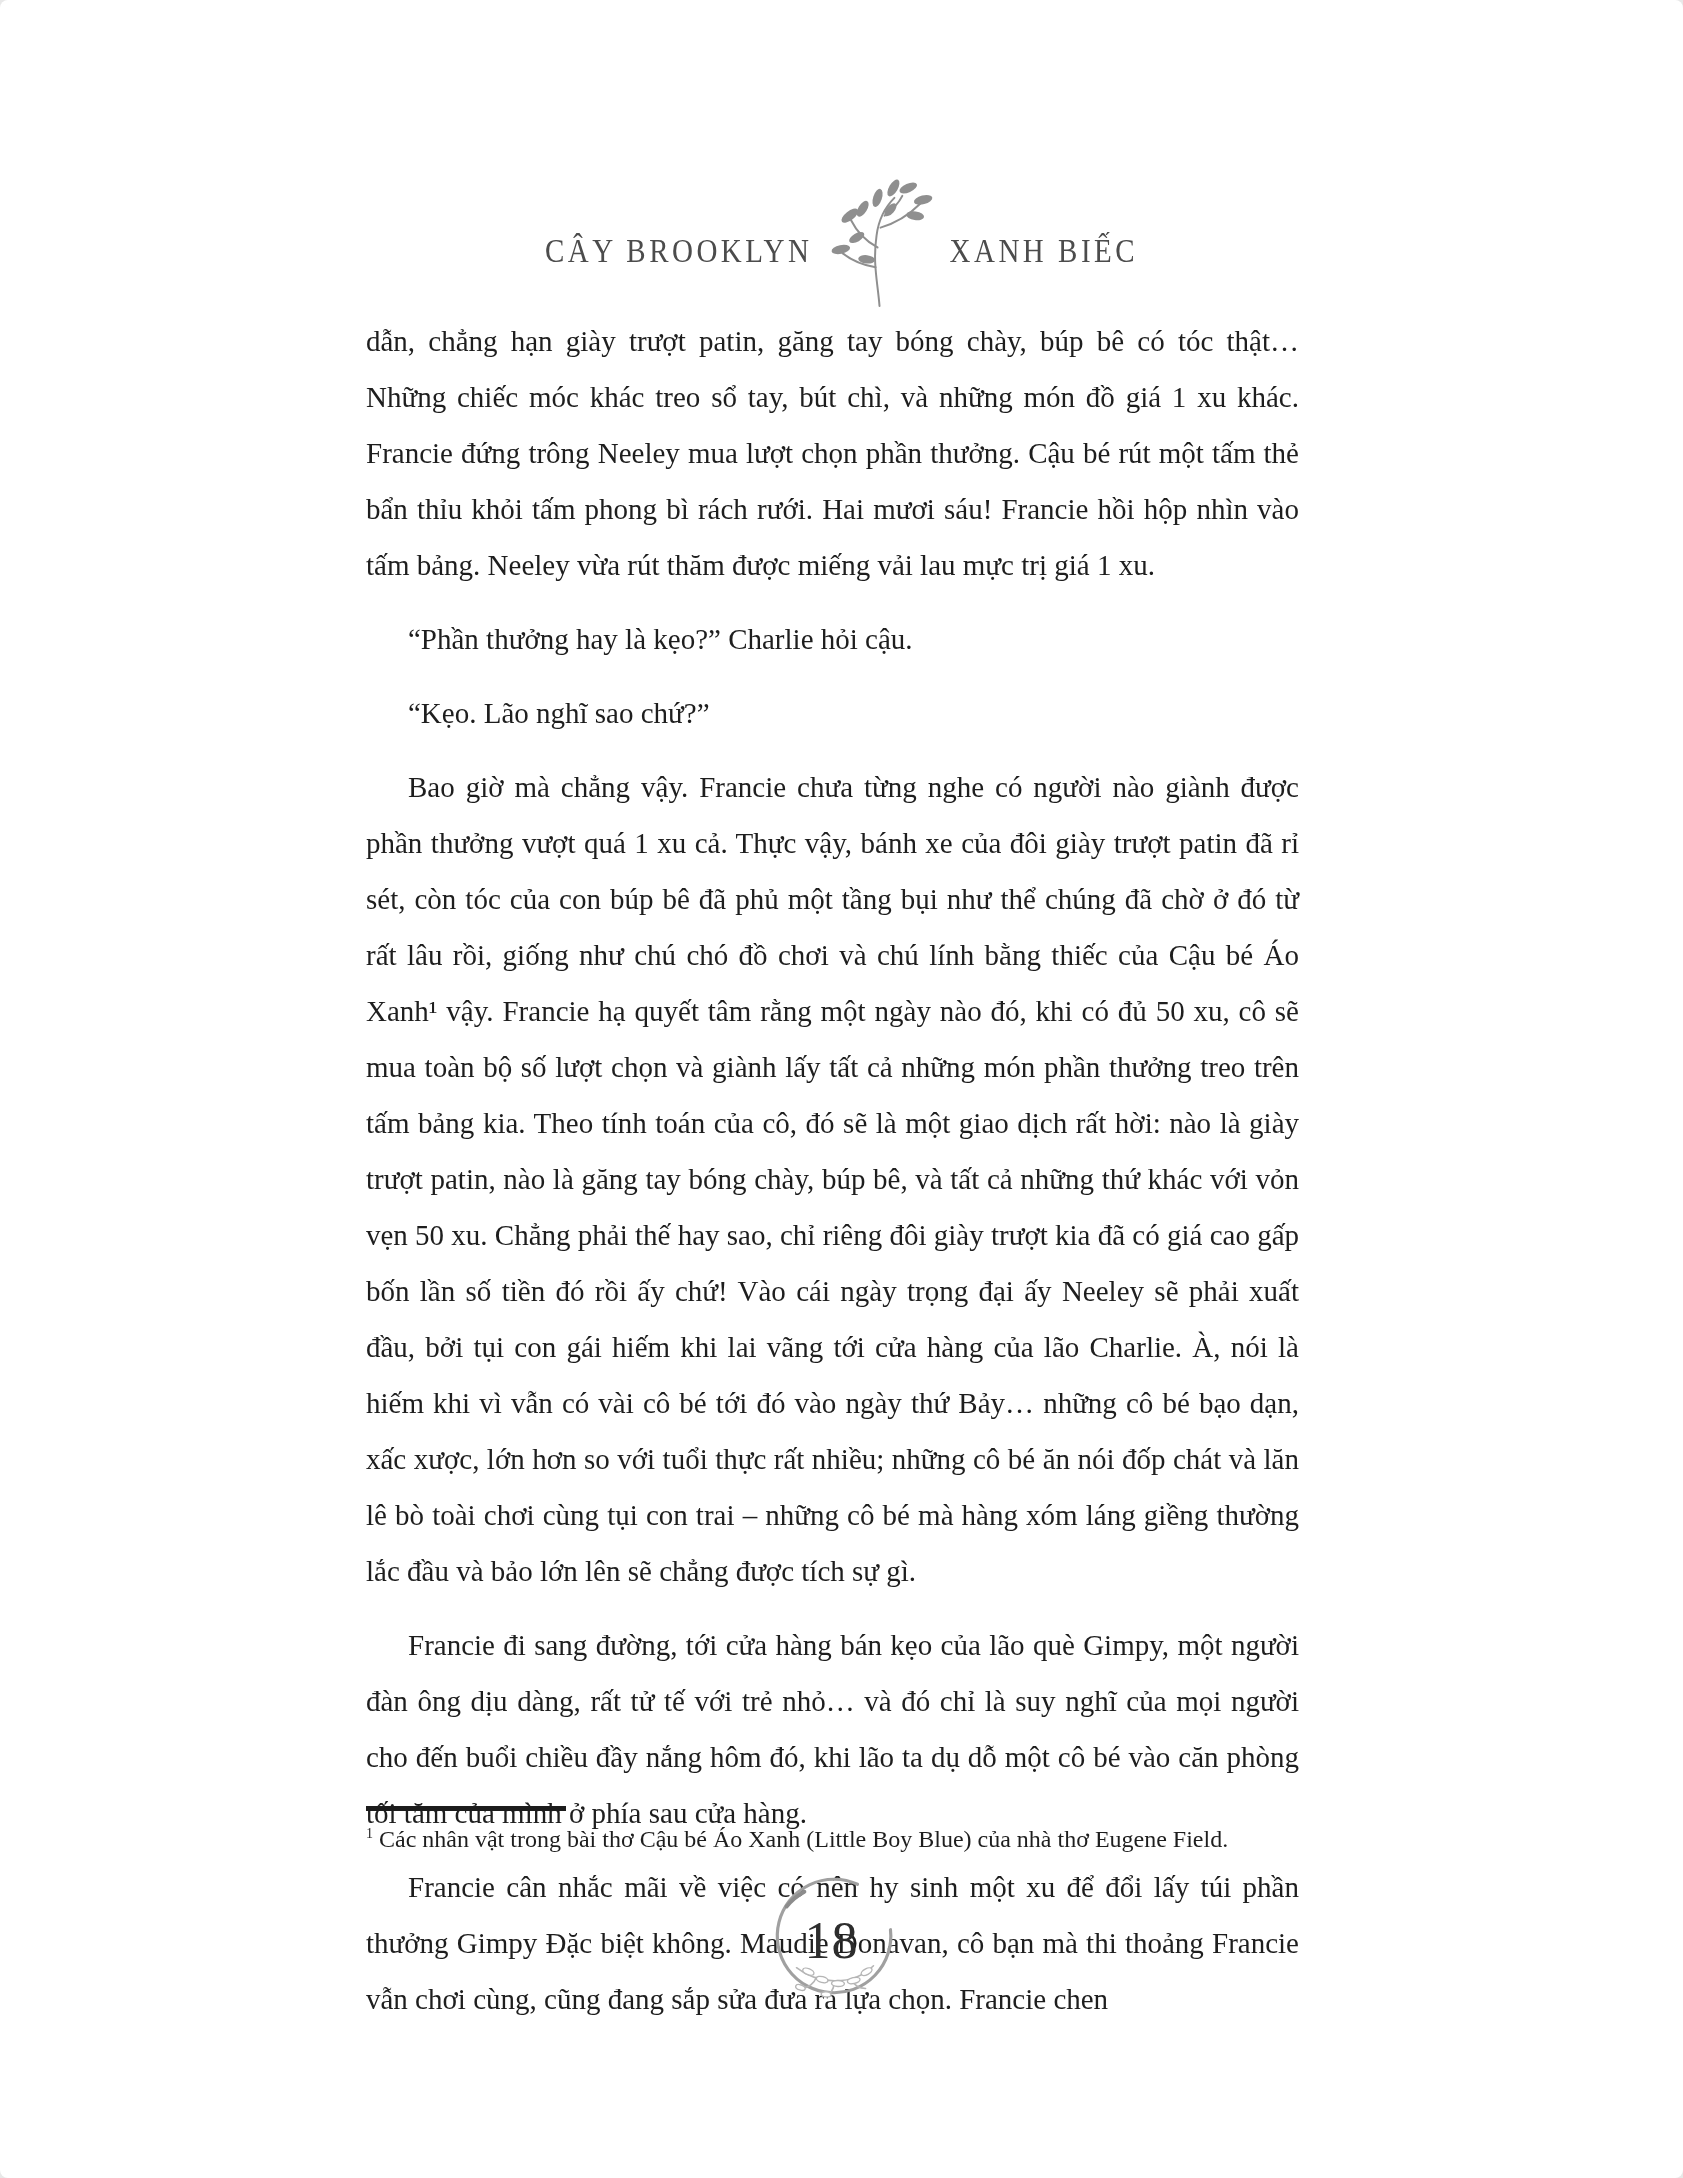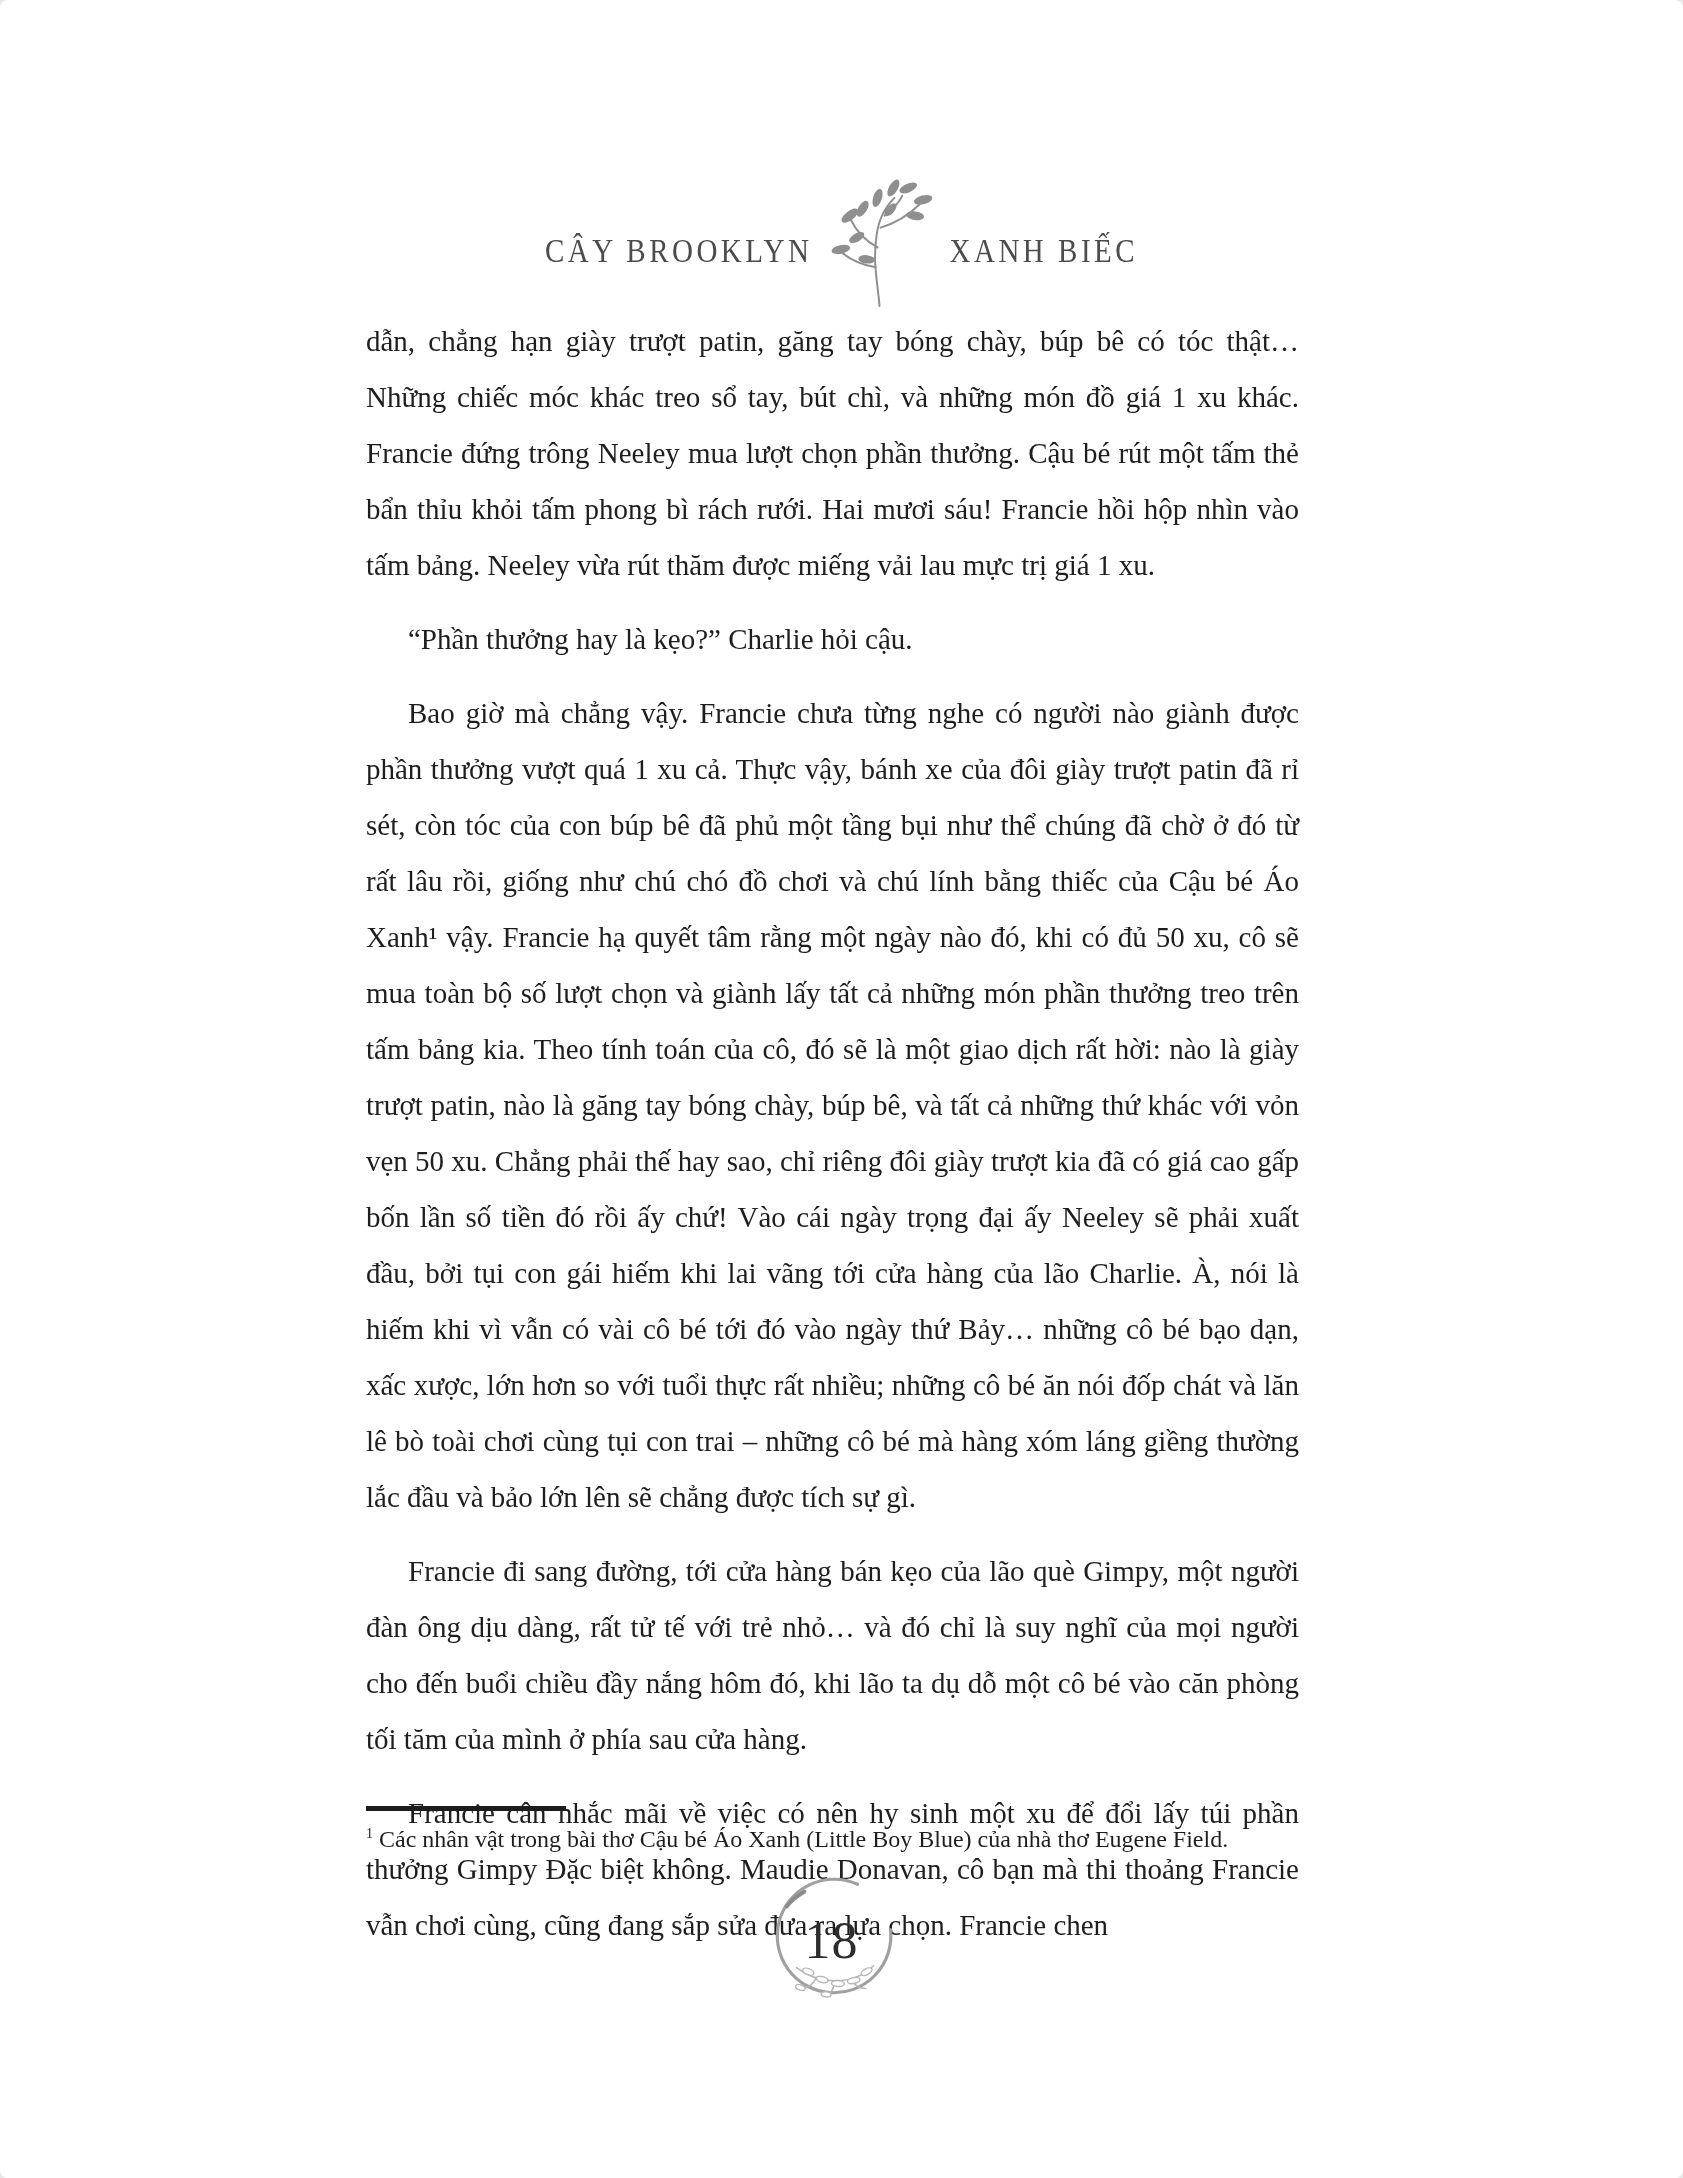--- a/index.html
+++ b/index.html
@@ -128,20 +128,21 @@
           <ellipse cx="68" cy="34" rx="8" ry="4" transform="rotate(-48 68 34)"></ellipse>
         </g>
       </svg>
     </span>
     <span class="title-part">XANH BIẾC</span>
   </div>
 
   <div class="body-text" id="paragraphs">
       <p class="para continuation">dẫn, chẳng hạn giày trượt patin, găng tay bóng chày, búp bê có tóc thật… Những chiếc móc khác treo sổ tay, bút chì, và những món đồ giá 1 xu khác. Francie đứng trông Neeley mua lượt chọn phần thưởng. Cậu bé rút một tấm thẻ bẩn thỉu khỏi tấm phong bì rách rưới. Hai mươi sáu! Francie hồi hộp nhìn vào tấm bảng. Neeley vừa rút thăm được miếng vải lau mực trị giá 1 xu.</p>
       <p class="para dialogue">“Phần thưởng hay là kẹo?” Charlie hỏi cậu.</p>
+      <p class="para dialogue">“Kẹo. Lão nghĩ sao chứ?”</p>
       <p class="para paragraph">Bao giờ mà chẳng vậy. Francie chưa từng nghe có người nào giành được phần thưởng vượt quá 1 xu cả. Thực vậy, bánh xe của đôi giày trượt patin đã rỉ sét, còn tóc của con búp bê đã phủ một tầng bụi như thể chúng đã chờ ở đó từ rất lâu rồi, giống như chú chó đồ chơi và chú lính bằng thiếc của Cậu bé Áo Xanh¹ vậy. Francie hạ quyết tâm rằng một ngày nào đó, khi có đủ 50 xu, cô sẽ mua toàn bộ số lượt chọn và giành lấy tất cả những món phần thưởng treo trên tấm bảng kia. Theo tính toán của cô, đó sẽ là một giao dịch rất hời: nào là giày trượt patin, nào là găng tay bóng chày, búp bê, và tất cả những thứ khác với vỏn vẹn 50 xu. Chẳng phải thế hay sao, chỉ riêng đôi giày trượt kia đã có giá cao gấp bốn lần số tiền đó rồi ấy chứ! Vào cái ngày trọng đại ấy Neeley sẽ phải xuất đầu, bởi tụi con gái hiếm khi lai vãng tới cửa hàng của lão Charlie. À, nói là hiếm khi vì vẫn có vài cô bé tới đó vào ngày thứ Bảy… những cô bé bạo dạn, xấc xược, lớn hơn so với tuổi thực rất nhiều; những cô bé ăn nói đốp chát và lăn lê bò toài chơi cùng tụi con trai – những cô bé mà hàng xóm láng giềng thường lắc đầu và bảo lớn lên sẽ chẳng được tích sự gì.</p>
       <p class="para paragraph">Francie đi sang đường, tới cửa hàng bán kẹo của lão què Gimpy, một người đàn ông dịu dàng, rất tử tế với trẻ nhỏ… và đó chỉ là suy nghĩ của mọi người cho đến buổi chiều đầy nắng hôm đó, khi lão ta dụ dỗ một cô bé vào căn phòng tối tăm của mình ở phía sau cửa hàng.</p>
       <p class="para paragraph">Francie cân nhắc mãi về việc có nên hy sinh một xu để đổi lấy túi phần thưởng Gimpy Đặc biệt không. Maudie Donavan, cô bạn mà thi thoảng Francie vẫn chơi cùng, cũng đang sắp sửa đưa ra lựa chọn. Francie chen</p>
     </div>
 
   <div class="footnote">
     <div class="footnote-rule"></div>
     <p class="footnote-text"><sup>1</sup> <span>Các nhân vật trong bài thơ Cậu bé Áo Xanh (Little Boy Blue) của nhà thơ Eugene Field.</span></p>
   </div>
 

